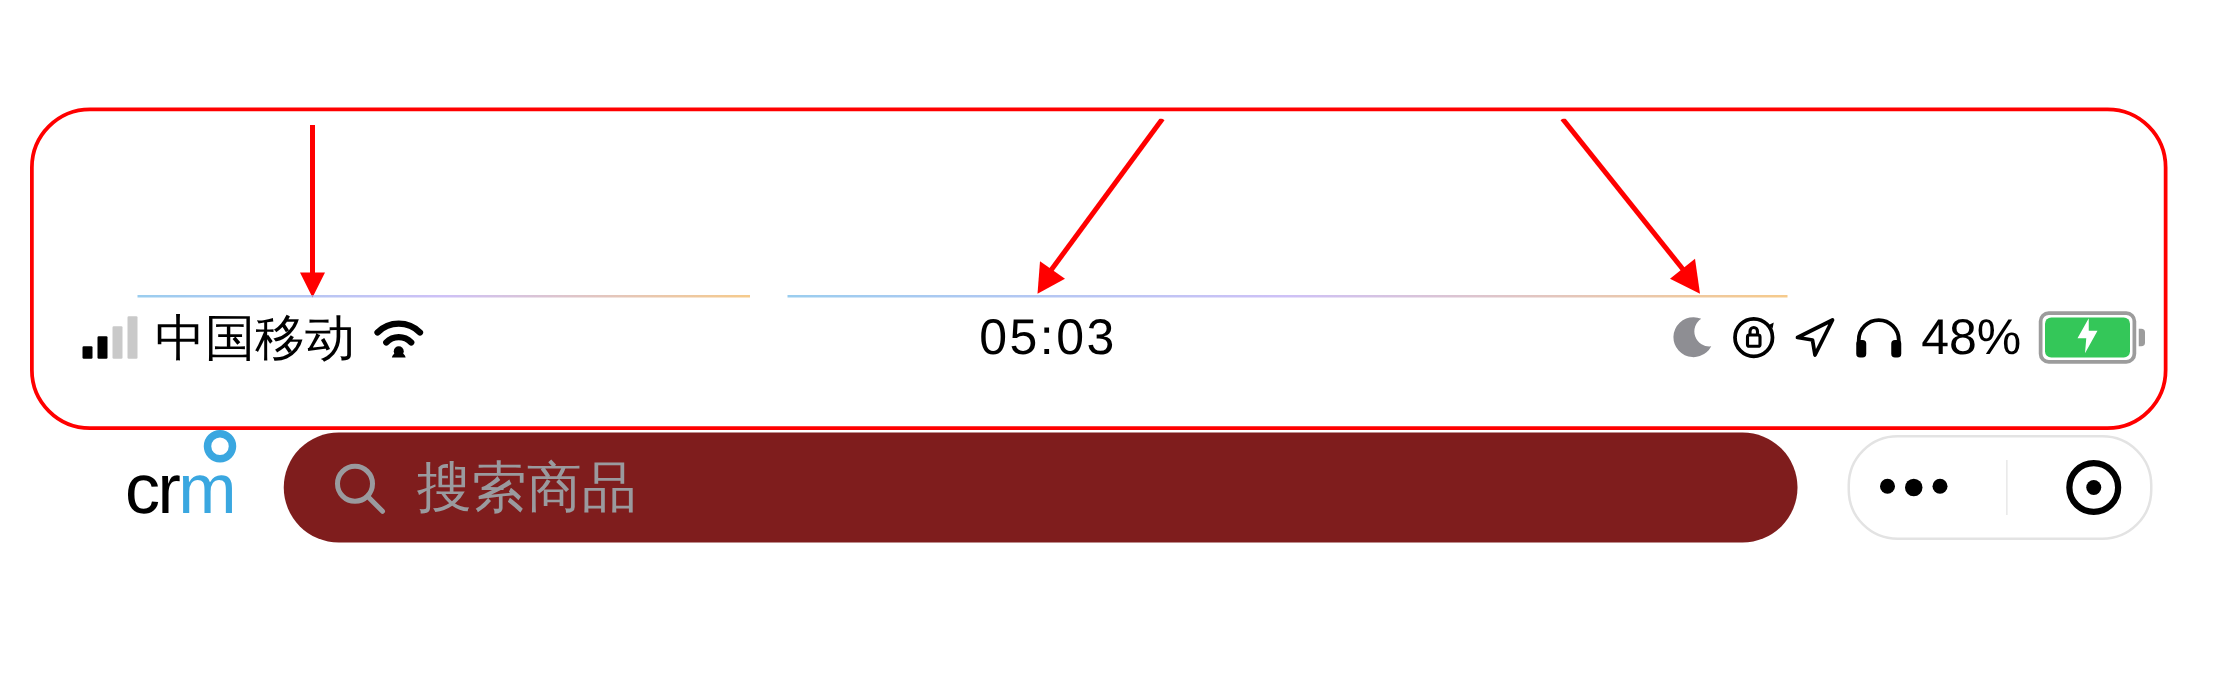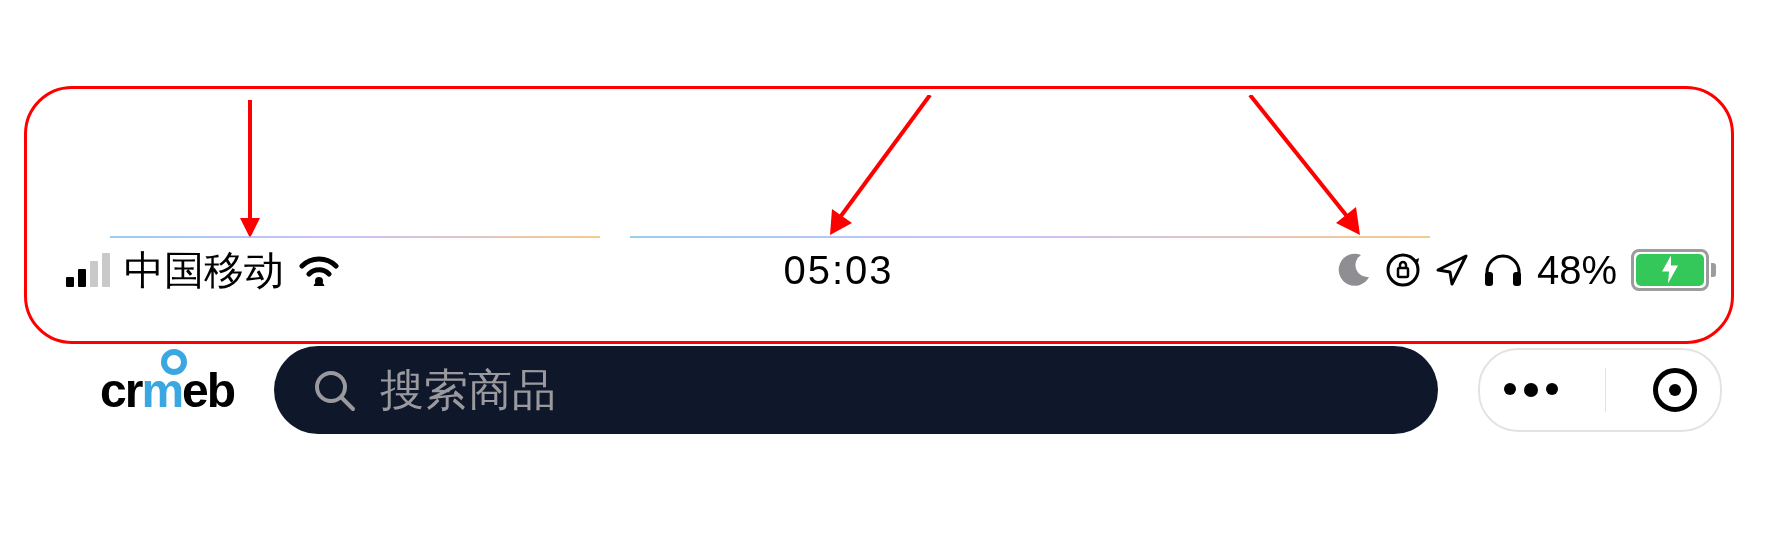--- a/index.html
+++ b/index.html
@@ -91,22 +91,22 @@
     left:100px;
     top:340px;
     right:60px;
     height:100px;
     display:flex;
     align-items:center;
     gap:40px;
   }
 
   .logo{
-    font-size:48px;
-    font-weight:700;
+    font-size:56px;
+    font-weight:400;
     letter-spacing:-2px;
     display:flex;
     align-items:baseline;
     color:#000;
     font-family:Arial,Helvetica,sans-serif;
   }
   .logo .m{
     color:#3aa7e0;
     position:relative;
     display:inline-block;
@@ -114,21 +114,21 @@
   .logo .m::before{
     content:"";
     position:absolute;
     top:-14px;left:20px;
     width:14px;height:14px;border:6px solid #3aa7e0;border-radius:50%;
   }
 
   .search{
     flex:1;
     height:88px;
-    background:#0f172a;
+    background:#7f1d1d;
     border-radius:44px;
     display:flex;
     align-items:center;
     padding:0 38px;
     gap:24px;
     color:#9a9a9e;
     font-size:44px;
   }
   .search svg{flex:0 0 auto;}
 
@@ -233,21 +233,20 @@
       </span>
       <span class="battery-cap"></span>
     </span>
   </div>
 </div>
 
 <div class="header">
   <div class="logo">
     <span>cr</span>
       <span class="m">m</span>
-      <span>eb</span>
   </div>
 
   <div class="search">
     <svg width="44" height="44" viewBox="0 0 44 44">
       <circle cx="19" cy="19" r="14" fill="none" stroke="#9a9a9e" stroke-width="4"></circle>
       <line x1="30" y1="30" x2="41" y2="41" stroke="#9a9a9e" stroke-width="4" stroke-linecap="round"></line>
     </svg>
     <span>搜索商品</span>
   </div>
 

